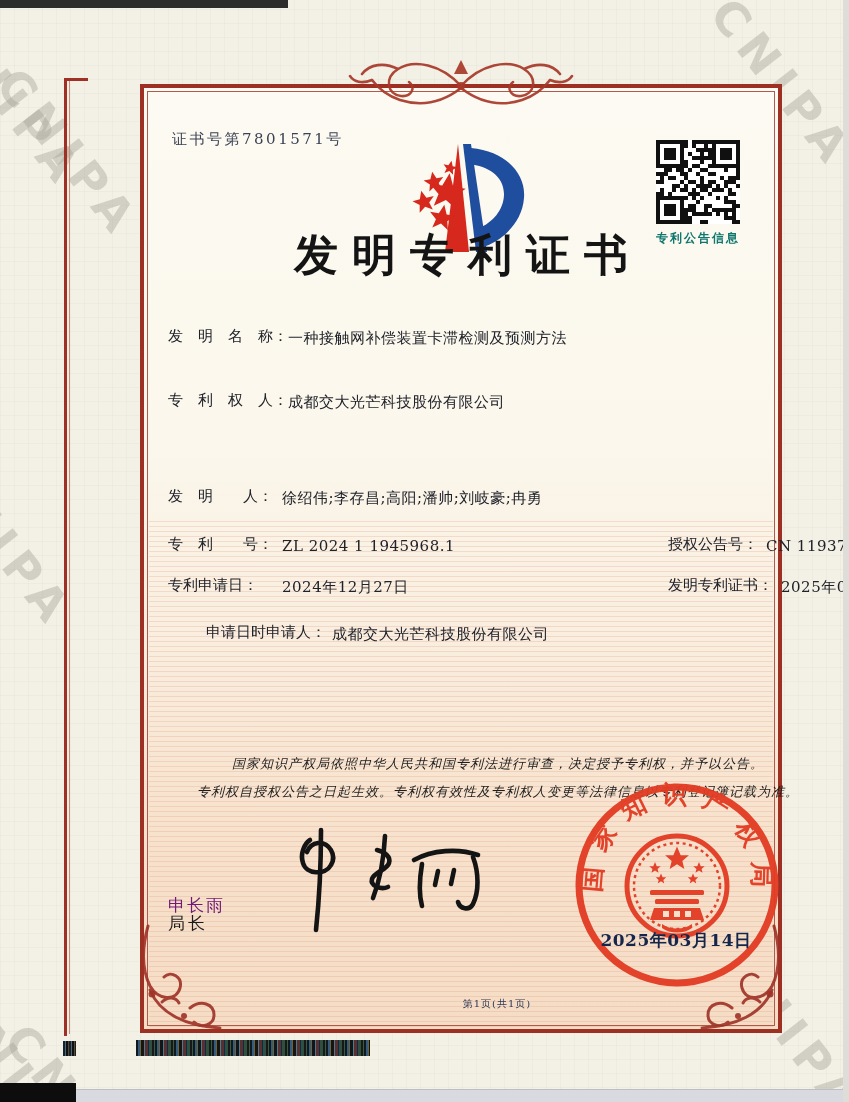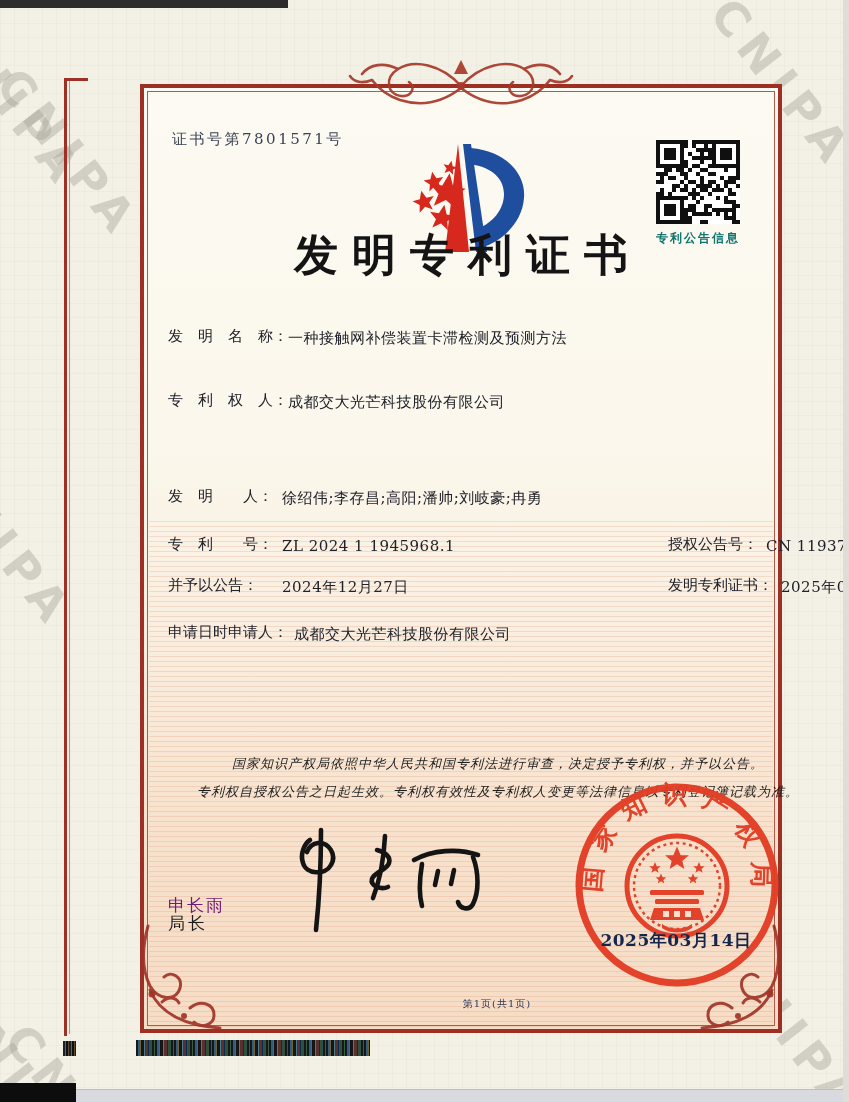--- a/index.html
+++ b/index.html
@@ -421,26 +421,26 @@
   <div class="row" style="top:486px;">
     <span class="lbl">发　明　　人：</span><span class="val">徐绍伟;李存昌;高阳;潘帅;刘岐豪;冉勇</span>
   </div>
   <div class="row" style="top:534px; width:600px;">
     <span class="lbl">专　利　　号：</span><span class="val">ZL 2024 1 1945968.1</span>
     <span class="rgroup">
       <span class="lbl">授权公告号：</span><span class="val">CN 119379681 B</span>
     </span>
   </div>
   <div class="row" style="top:575px; width:600px;">
-    <span class="lbl">并予以公告：</span><span class="val">2024年12月27日</span>
+    <span class="lbl">专利申请日：</span><span class="val">2024年12月27日</span>
     <span class="rgroup">
       <span class="lbl">发明专利证书：</span><span class="val">2025年03月14日</span>
     </span>
   </div>
-  <div class="row" style="top:622px;">
+  <div class="row" style="top:622px;margin-left:38px;">
     <span class="lbl" style="min-width:126px;">申请日时申请人：</span><span class="val">成都交大光芒科技股份有限公司</span>
   </div>
 
   <div class="body-par">
     <div>国家知识产权局依照中华人民共和国专利法进行审查，决定授予专利权，并予以公告。</div>
     <div>专利权自授权公告之日起生效。专利权有效性及专利权人变更等法律信息以专利登记簿记载为准。</div>
   </div>
 
   <div class="issuer-title">局长</div>
   <div class="issuer-name">申长雨</div>

